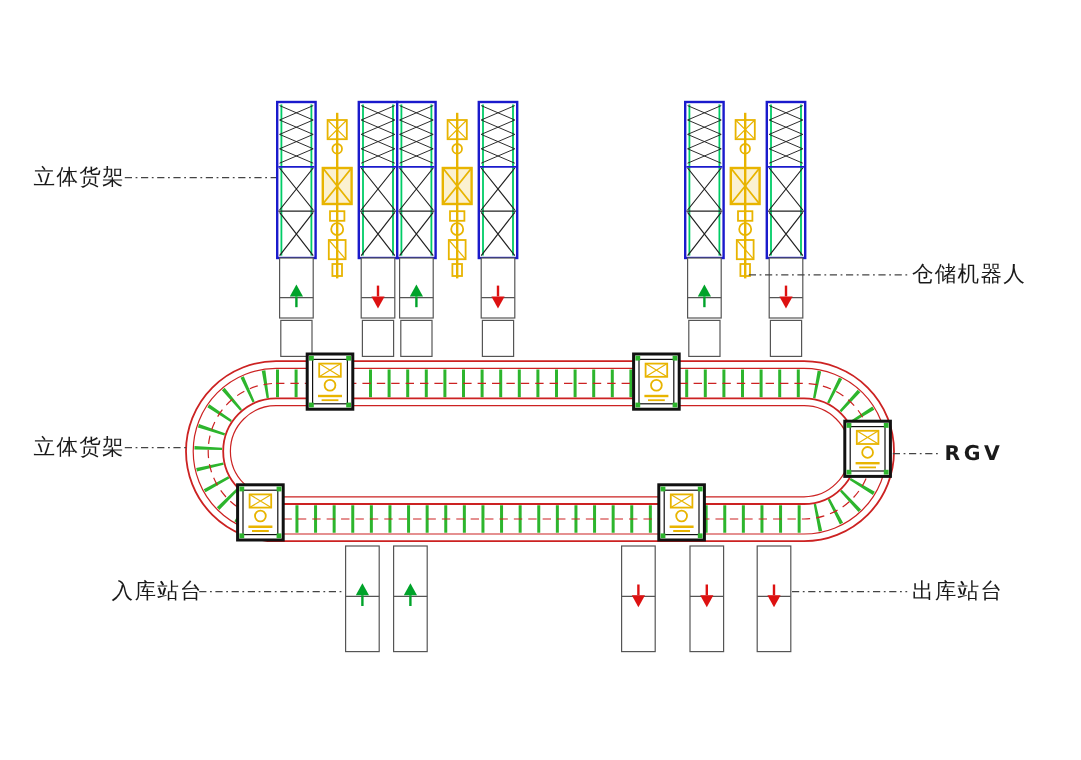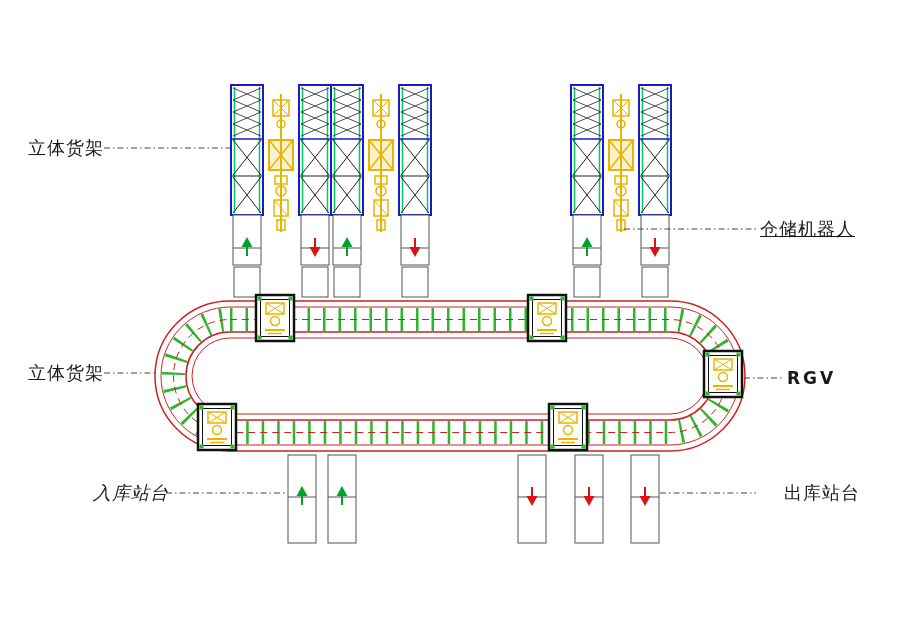--- a/index.html
+++ b/index.html
@@ -150,18 +150,18 @@
       <line class="leader" x1="104" y1="148" x2="230" y2="148"></line>
       <line class="leader" x1="624" y1="229" x2="756" y2="229"></line>
       <line class="leader" x1="104" y1="373" x2="155" y2="373"></line>
       <line class="leader" x1="744" y1="378" x2="783" y2="378"></line>
       <line class="leader" x1="166" y1="493" x2="287" y2="493"></line>
       <line class="leader" x1="660" y1="493" x2="756" y2="493"></line>
     </g>
   </svg>
 
   <div class="label" style="left:28px; top:138px;">立体货架</div>
-  <div class="label" style="left:760px; top:219px;text-decoration:underline;">仓储机器人</div>
+  <div class="label" style="left:760px; top:219px;">仓储机器人</div>
   <div class="label" style="left:28px; top:363px;">立体货架</div>
   <div class="label latin" style="left:787px; top:368px;">RGV</div>
-  <div class="label" style="left:93px; top:483px;font-style:italic;">入库站台</div>
-  <div class="label" style="left:760px; top:483px;margin-left:24px;">出库站台</div>
+  <div class="label" style="left:93px; top:483px;">入库站台</div>
+  <div class="label" style="left:760px; top:483px;">出库站台</div>
 </div>
 
 </body></html>

